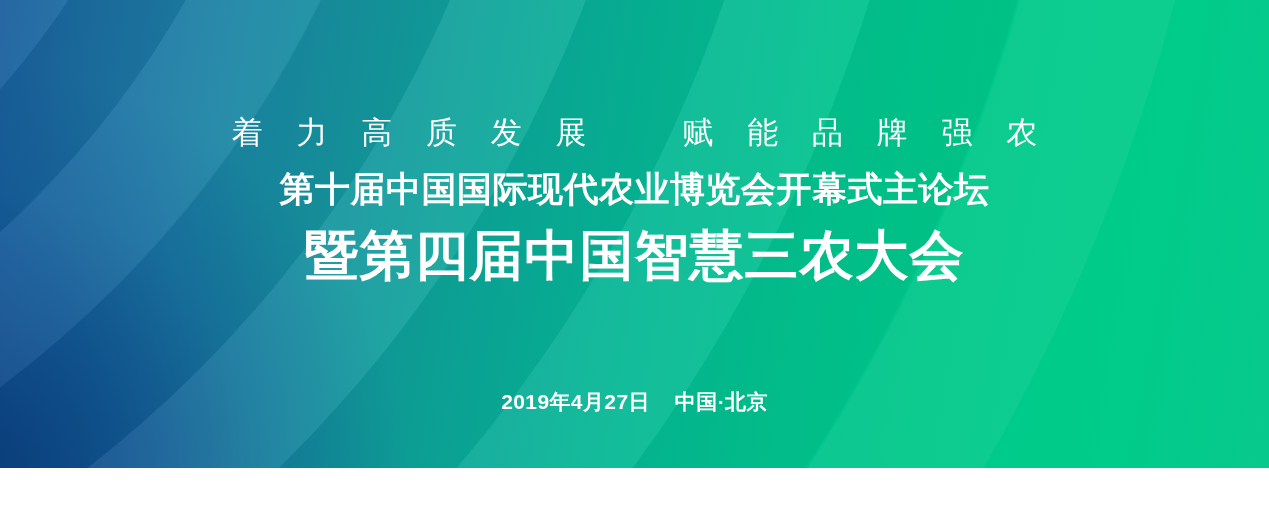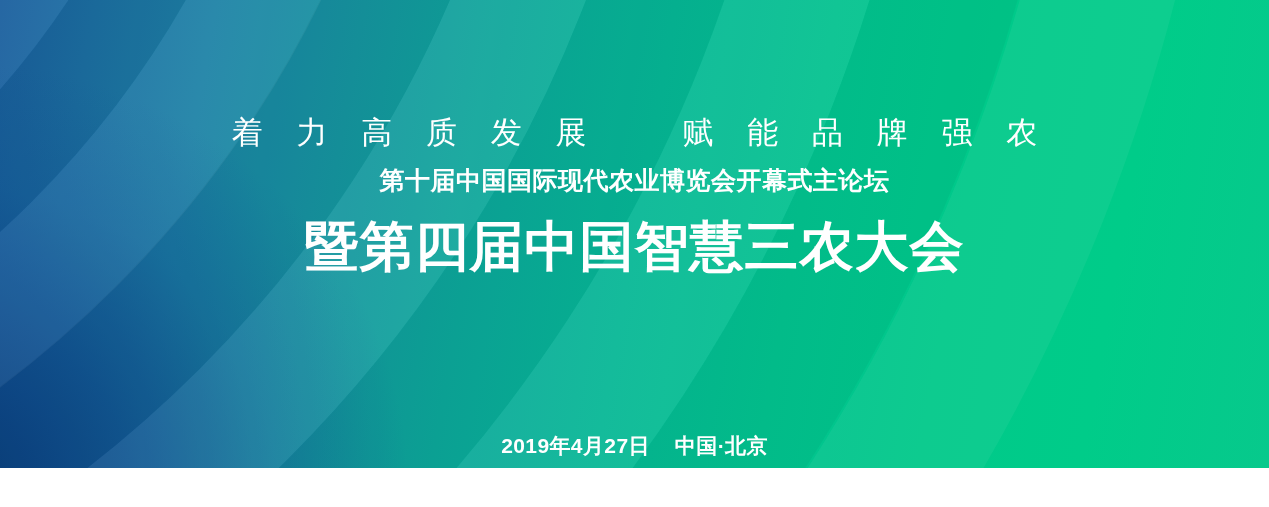--- a/index.html
+++ b/index.html
@@ -75,27 +75,27 @@
     line-height: 42px;
     font-weight: 400;
     letter-spacing: 13px;
     text-indent: 13px;
     white-space: pre;
     color: #ffffff;
   }
 
   .line-title-main {
     font-family: "Liberation Sans", "DejaVu Sans", sans-serif;
-    font-size: 25px;
+    font-size: 35px;
     line-height: 46px;
     font-weight: 700;
     letter-spacing: 0.5px;
     white-space: pre;
     color: #ffffff;
-    margin-top: 3px;
+    margin-top: 12px;
   }
 
   .line-title-sub {
     font-family: "Liberation Sans", "DejaVu Sans", sans-serif;
     font-size: 54px;
     line-height: 62px;
     font-weight: 700;
     letter-spacing: 1px;
     white-space: pre;
     color: #ffffff;
@@ -111,21 +111,20 @@
   }
 
   .meta-line {
     font-family: "Liberation Sans", "DejaVu Sans", sans-serif;
     font-size: 21px;
     line-height: 26px;
     font-weight: 700;
     letter-spacing: 0.4px;
     white-space: pre;
     color: #ffffff;
-    margin-top: 44px;
   }
 </style>
 </head>
 <body>
 
 <div id="banner">
 
   <div id="corner-shade"></div>
 
   <svg id="arc-layer" viewBox="0 0 1269 507" preserveAspectRatio="none" aria-hidden="true">

